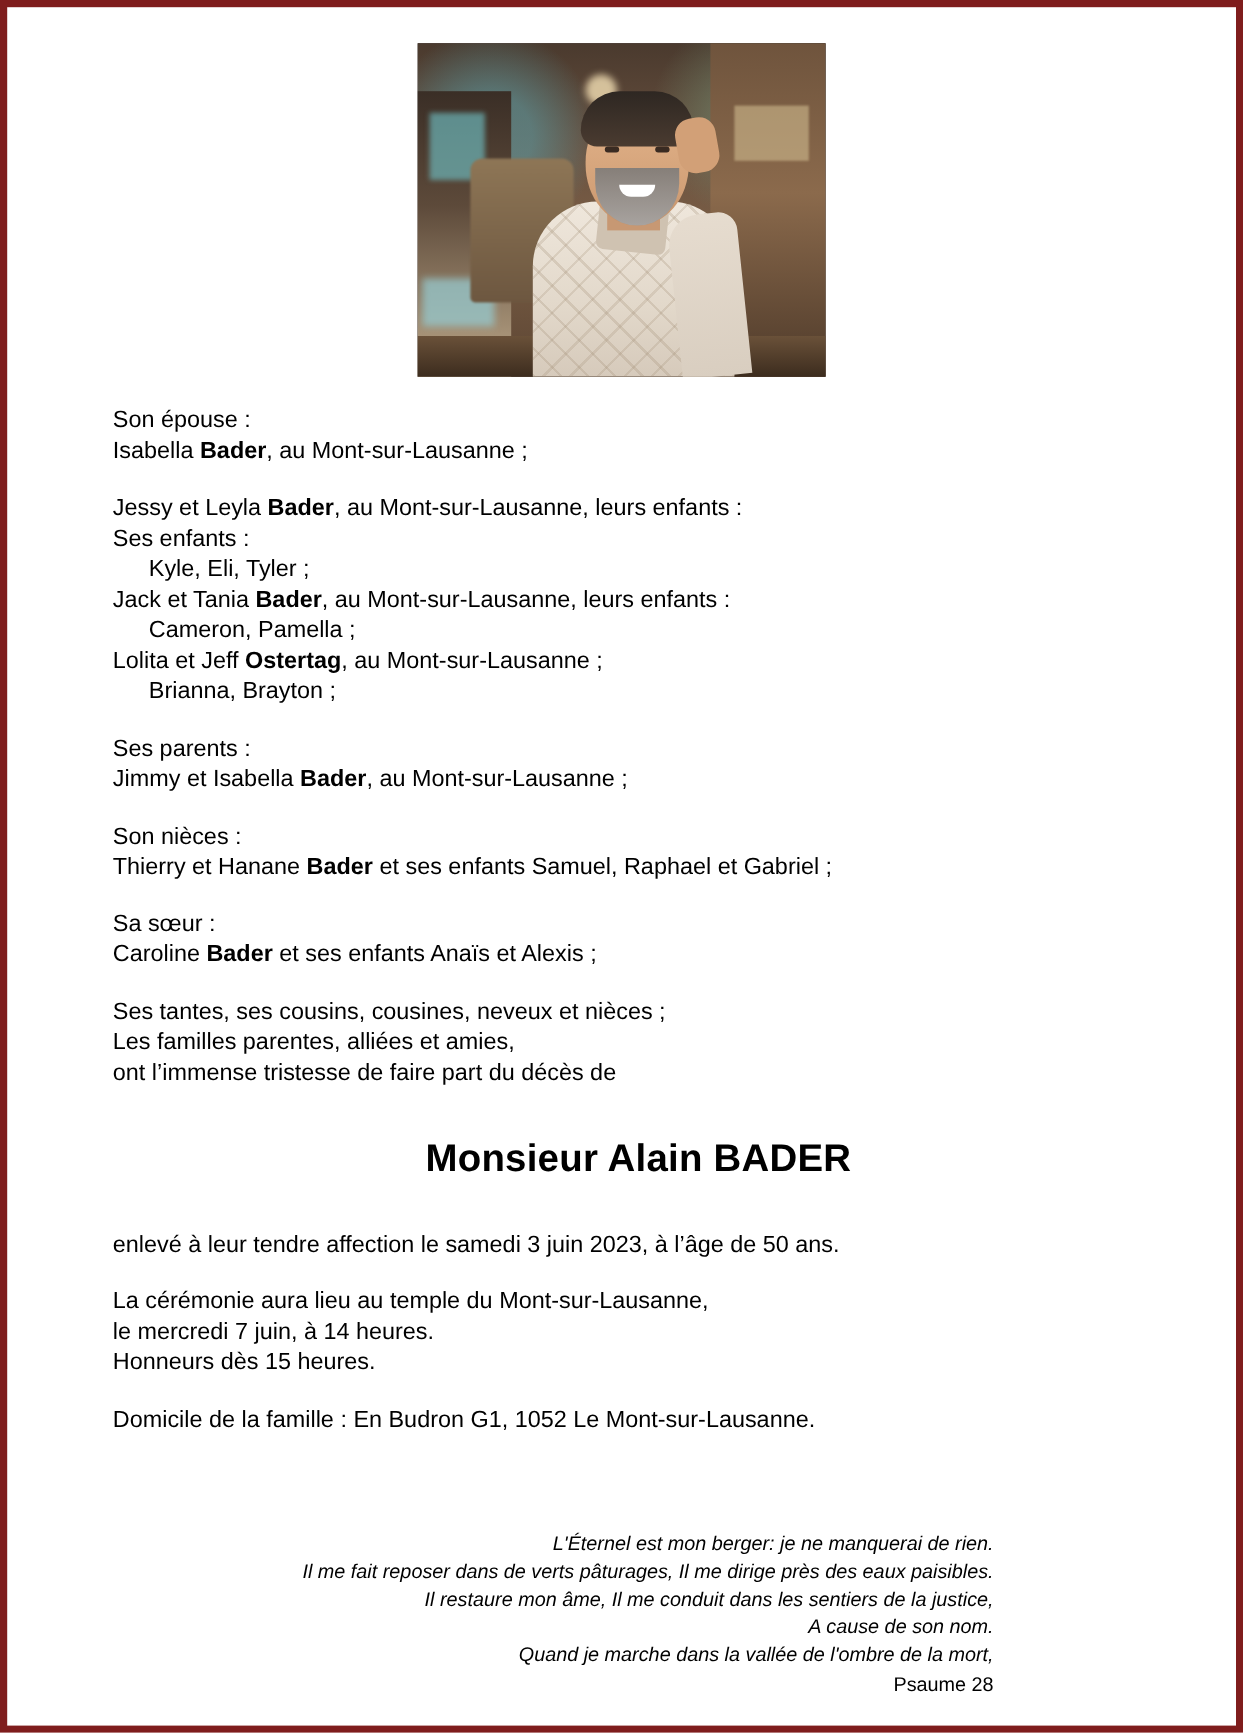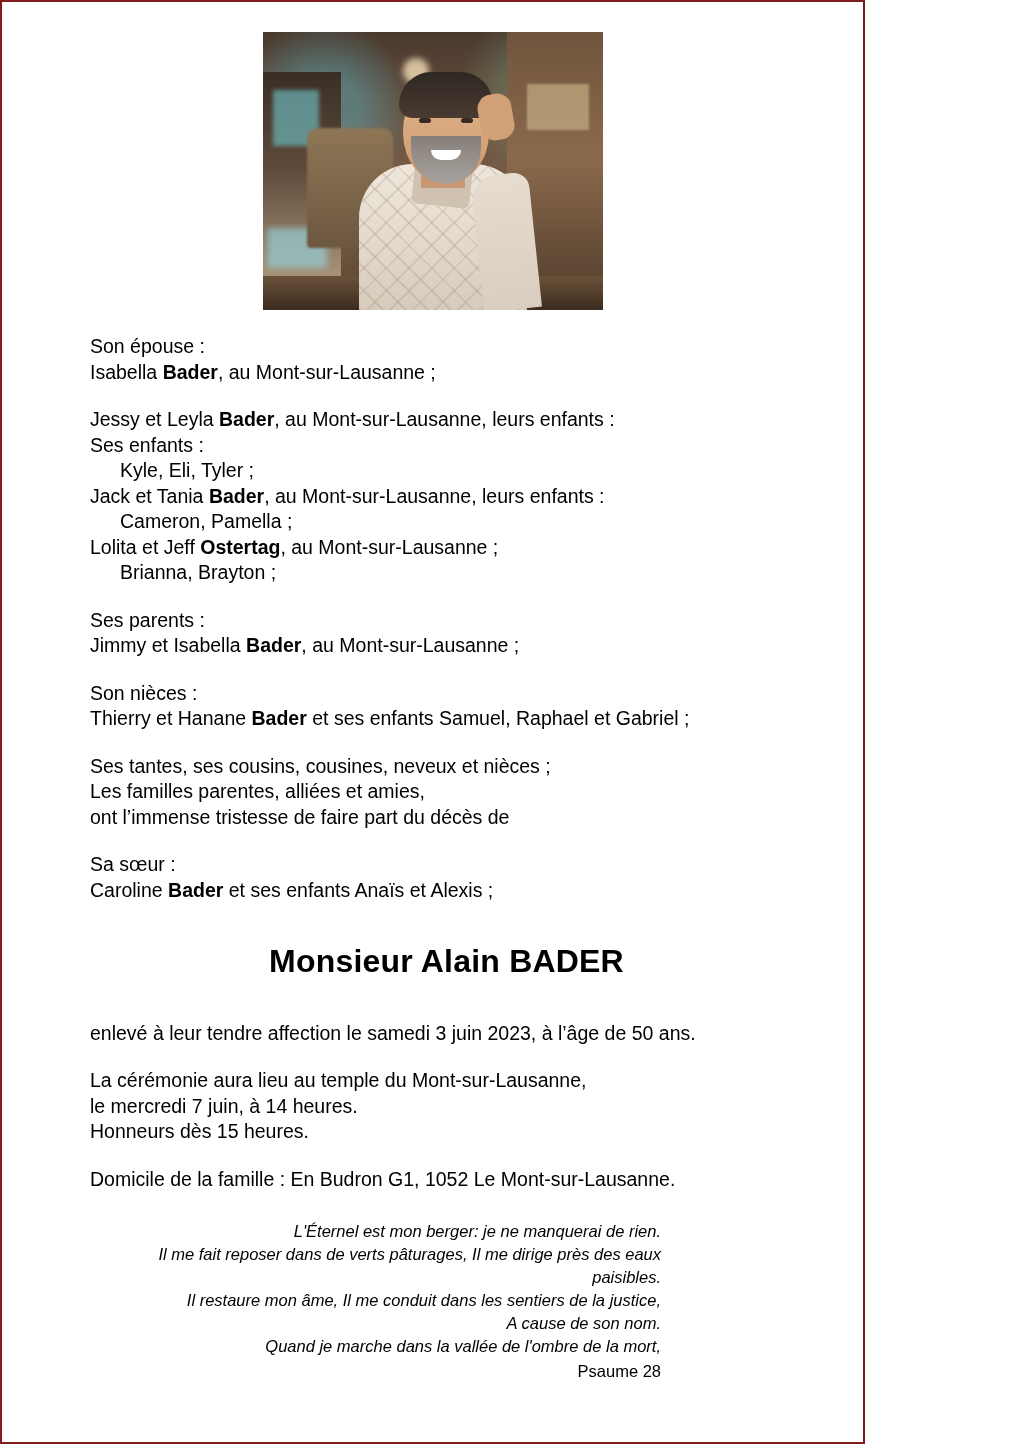--- a/index.html
+++ b/index.html
@@ -9,23 +9,23 @@
   }
   body {
     width: 1036px;
     height: 1444px;
     font-family: "Liberation Sans", sans-serif;
     color: #000000;
   }
   .page {
     position: relative;
     box-sizing: border-box;
-    width: 865px;
+    width: 1036px;
     height: 1444px;
-    border: 2px solid #7f1d1d;
+    border: 6px solid #7f1d1d;
     background: #ffffff;
     padding: 0;
     overflow: hidden;
   }
 
   
   .photo-wrap {
     width: 100%;
     display: flex;
     justify-content: center;
@@ -201,21 +201,21 @@
 
   .title {
     text-align: center;
     font-size: 32px;
     font-weight: bold;
     margin: 46px 0 46px 0;
     letter-spacing: 0.2px;
   }
 
   .verse {
-    margin-top: 28px;
+    margin-top: 80px;
     text-align: right;
     padding-right: 142px;
     font-style: italic;
     font-size: 16.5px;
     line-height: 23px;
   }
   .verse .source {
     font-style: normal;
     padding-top: 2px;
   }
@@ -267,27 +267,27 @@
         </div>
         <div class="block">
           <div class="line">Ses parents :</div>
           <div class="line"><span>Jimmy et Isabella </span><b>Bader</b><span>, au Mont-sur-Lausanne ;</span></div>
         </div>
         <div class="block">
           <div class="line">Son nièces :</div>
           <div class="line"><span>Thierry et Hanane </span><b>Bader</b><span> et ses enfants Samuel, Raphael et Gabriel ;</span></div>
         </div>
         <div class="block">
+          <div class="line">Sa sœur :</div>
+          <div class="line"><span>Caroline </span><b>Bader</b><span> et ses enfants Anaïs et Alexis ;</span></div>
+        </div>
+        <div class="block">
           <div class="line"><span>Ses tantes, ses cousins, cousines, neveux et nièces ;</span></div>
           <div class="line"><span>Les familles parentes, alliées et amies,</span></div>
           <div class="line"><span>ont l’immense tristesse de faire part du décès de</span></div>
-        </div>
-        <div class="block">
-          <div class="line">Sa sœur :</div>
-          <div class="line"><span>Caroline </span><b>Bader</b><span> et ses enfants Anaïs et Alexis ;</span></div>
         </div>
       </div>
 
     <div class="title">Monsieur Alain BADER</div>
 
     <div id="closing">
         <div class="block">
           <div class="line">enlevé à leur tendre affection le samedi 3 juin 2023, à l’âge de 50 ans.</div>
         </div>
         <div class="block">

